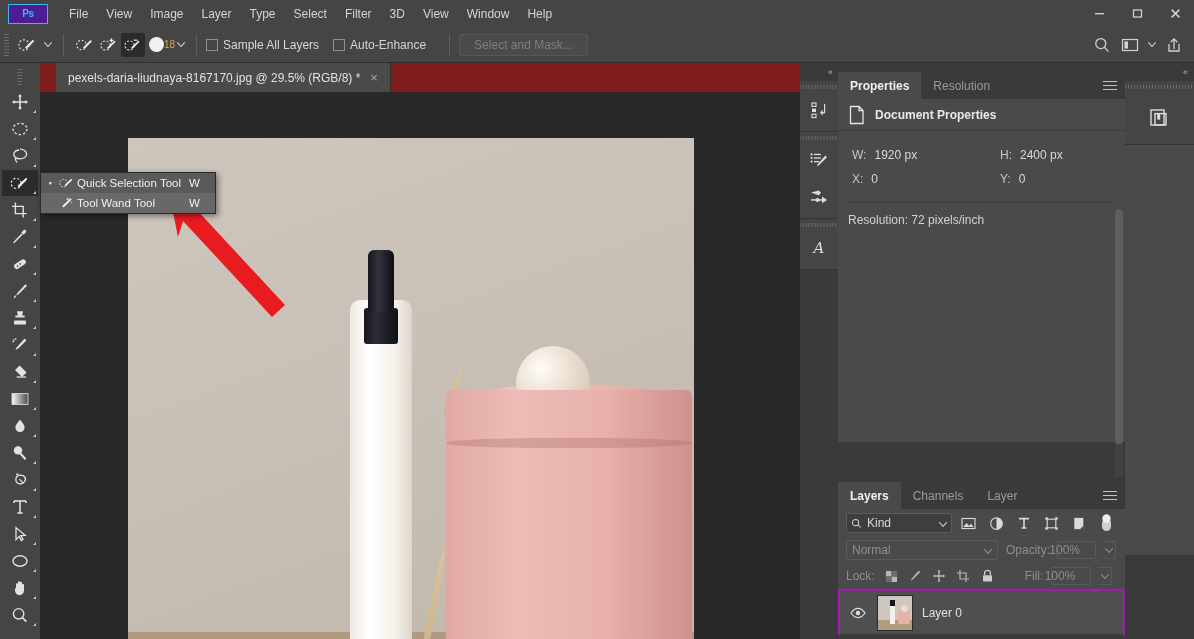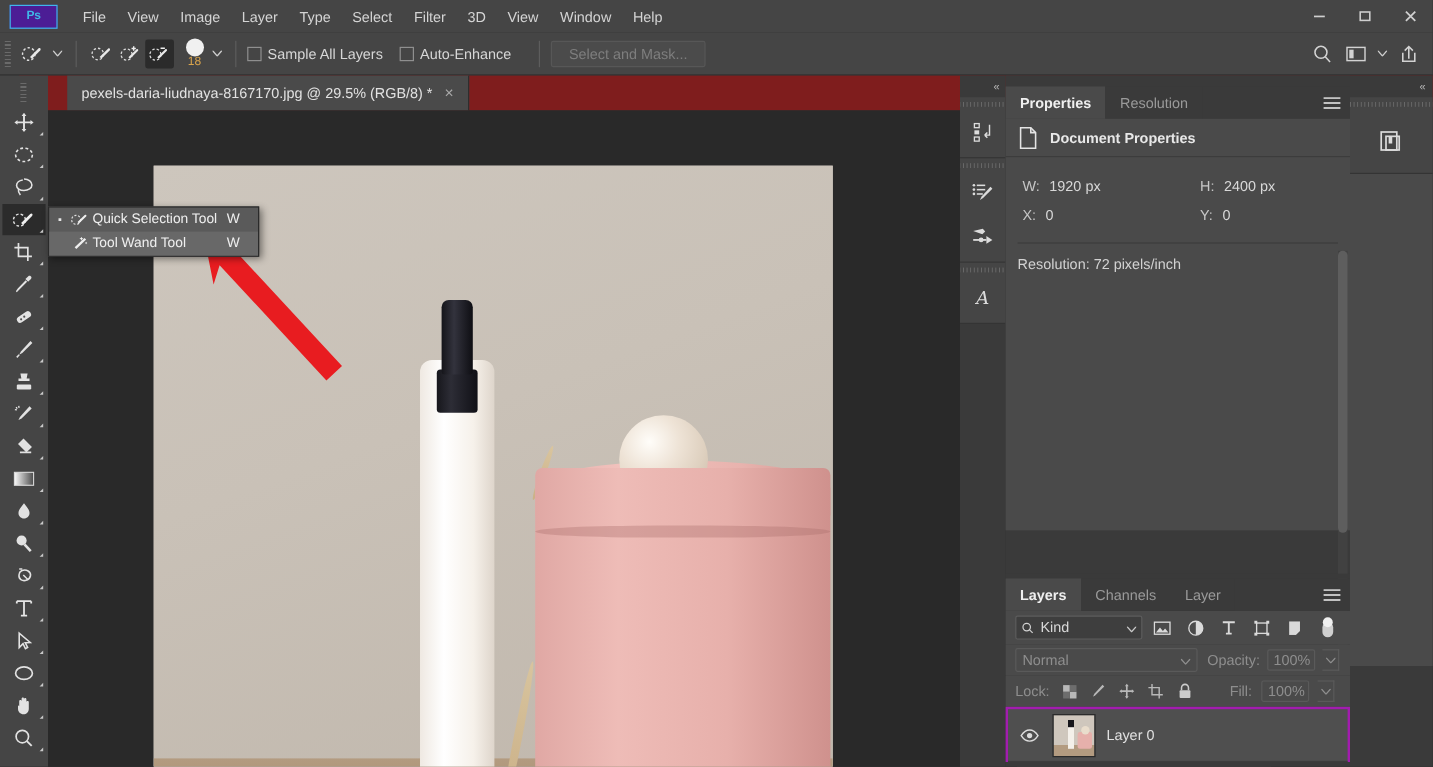--- a/index.html
+++ b/index.html
@@ -52,21 +52,21 @@
   .tool-preset {
     display: flex; align-items: center; gap: 3px;
   }
   .icon-btn {
     width: 24px; height: 24px; display: flex; align-items: center; justify-content: center;
     border-radius: 2px;
   }
   .icon-btn.active { background: #2b2b2b; }
   .caret { width: 12px; height: 20px; display: flex; align-items: center; justify-content: center; }
   .brushprev {
-    display: flex; flex-direction: column; align-items: center; justify-content: center;
+    display: flex; flex-direction: row; align-items: center; justify-content: center;
     width: 26px; margin-left: 4px;
   }
   .brushdot { width: 15px; height: 15px; border-radius: 50%; background: #f0f0f0; }
   .brushnum { font-size: 10px; color: #d9a44c; margin-top: -1px; }
   .chk-wrap { display: flex; align-items: center; gap: 5px; margin-right: 14px; }
   .chk {
     width: 12px; height: 12px; border: 1px solid #8f8f8f; background: #454545;
   }
   .chk-lbl { font-size: 12px; color: #d6d6d6; }
   .btn-disabled {
@@ -280,21 +280,21 @@
   .kind-caret { margin-left: auto; }
   .lp-fico { width: 22px; height: 20px; display: flex; align-items: center; justify-content: center; }
   .lp-blend { height: 26px; display: flex; align-items: center; gap: 6px; padding: 0 8px; background: #4a4a4a; }
   .blend-select {
     width: 152px; height: 20px; background: #4a4a4a; border: 1px solid #5a5a5a; border-radius: 2px;
     display: flex; align-items: center; padding: 0 5px; font-size: 12px; color: #8e8e8e;
   }
   .opacity-lbl { font-size: 12px; color: #8e8e8e; margin-left: 2px; }
   .num-field {
     width: 40px; height: 18px; border: 1px solid #5a5a5a; border-radius: 2px;
-    display: flex; align-items: center; justify-content: flex-end; padding-right: 3px;
+    display: flex; align-items: center; justify-content: flex-end; padding-right: 15px;
     font-size: 12px; color: #8e8e8e;
   }
   .num-caret { width: 14px; height: 18px; border: 1px solid #5a5a5a; border-left: none;
     display: flex; align-items: center; justify-content: center; }
   .lp-lock { height: 26px; display: flex; align-items: center; gap: 7px; padding: 0 8px; background: #4a4a4a; }
   .lock-lbl { font-size: 12px; color: #8e8e8e; margin-right: 1px; }
   .lock-ico { width: 17px; height: 18px; display: flex; align-items: center; justify-content: center; }
   .layer-list { background: #a21caf; padding-top: 2px; }
   .layer-row {
     height: 44px; display: flex; align-items: center; gap: 9px;

